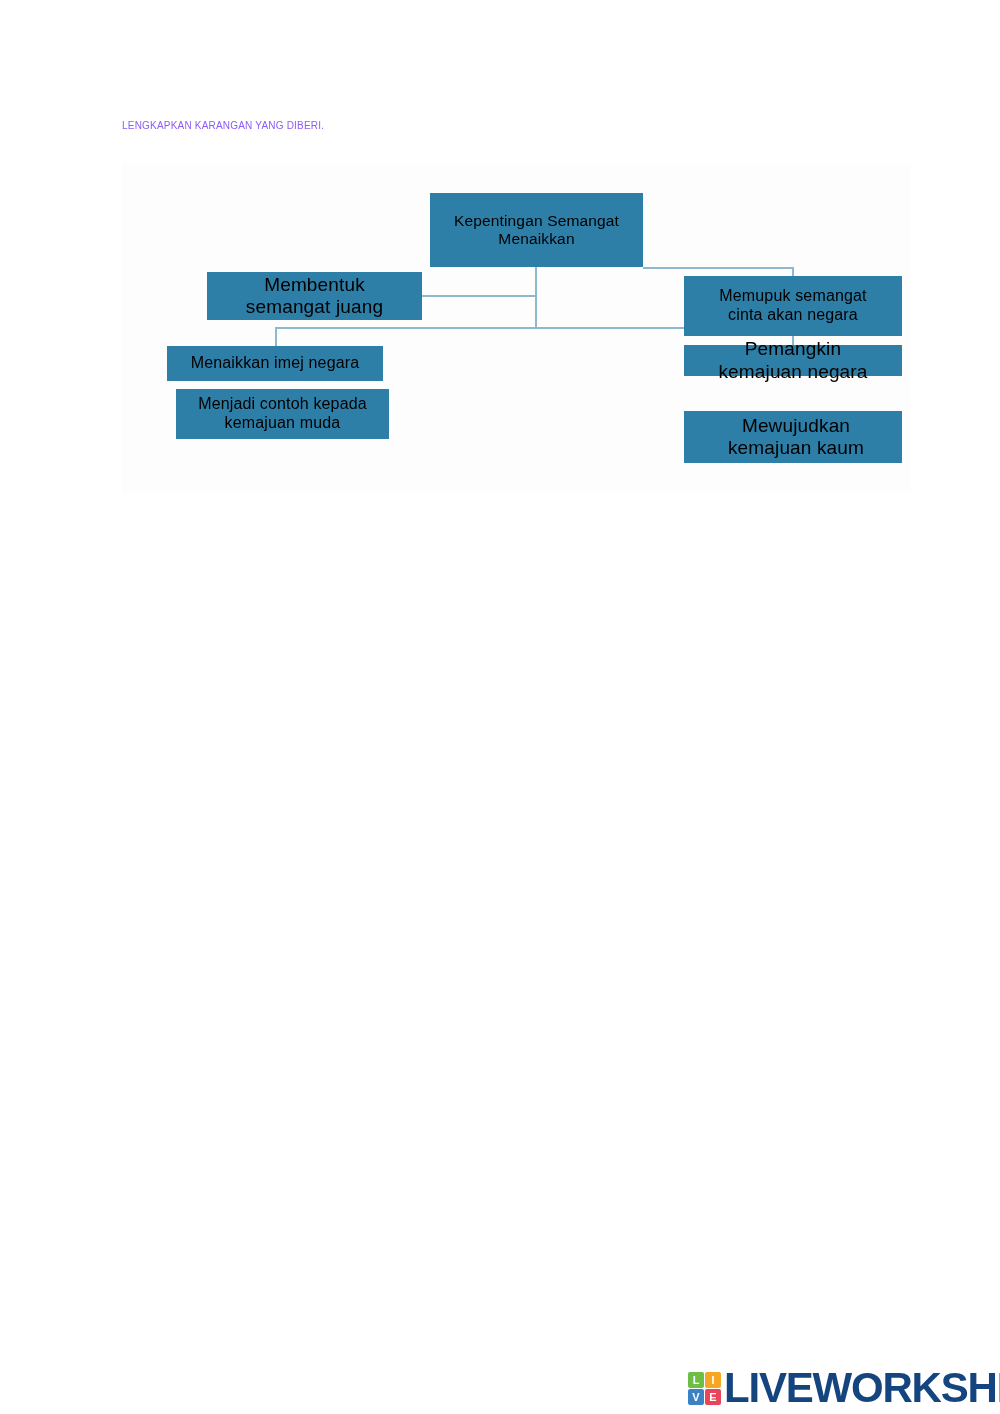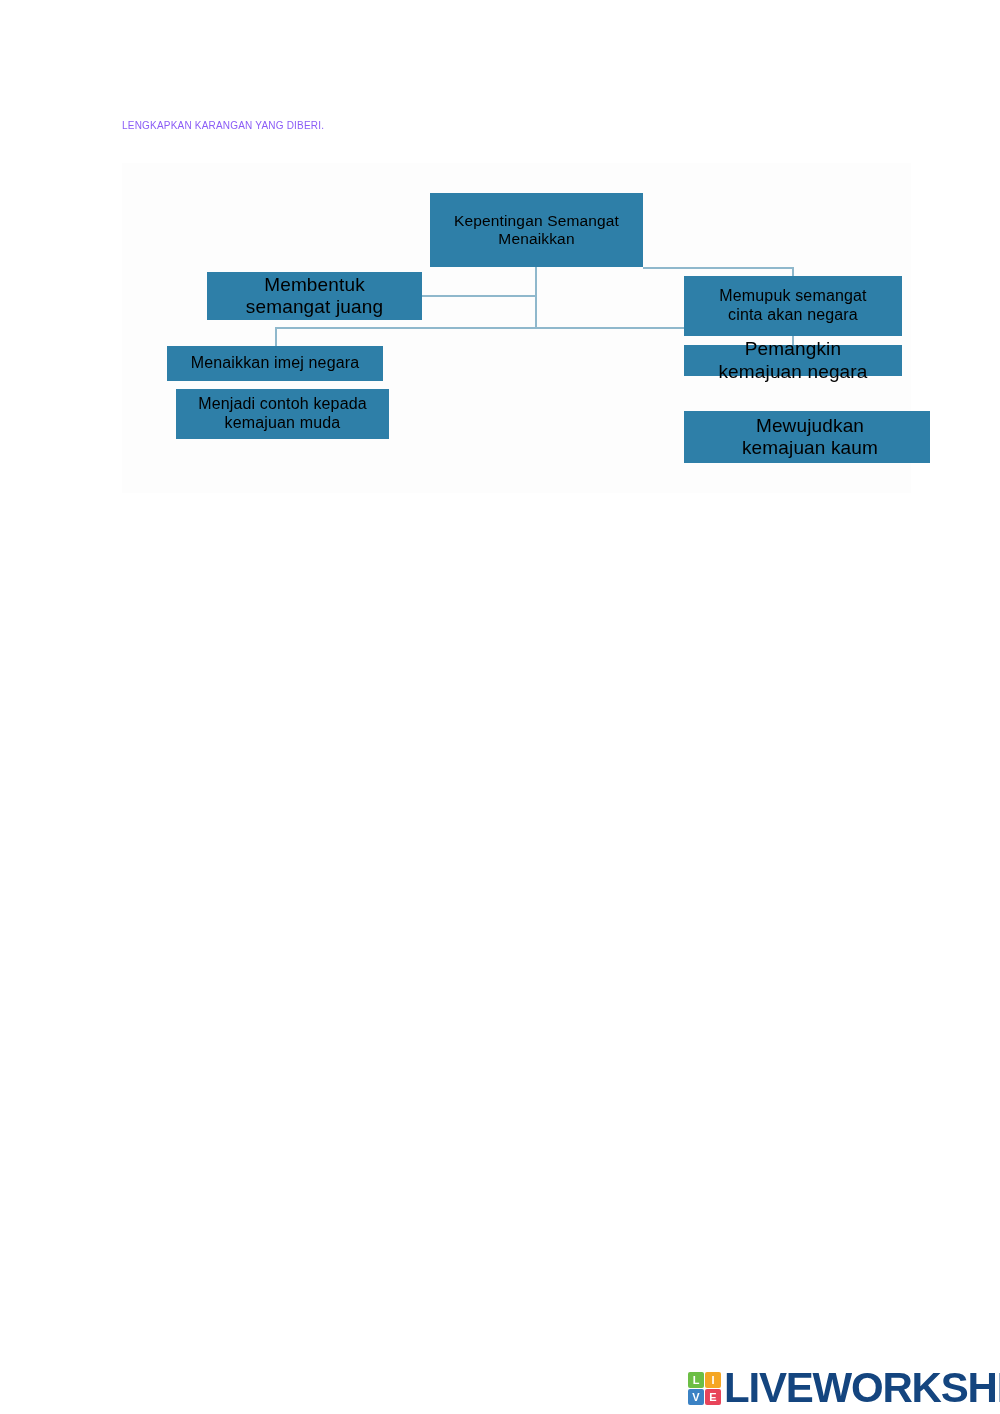--- a/index.html
+++ b/index.html
@@ -52,21 +52,21 @@
   }
   .node span { display: block; }
 
   
   #node-root        { left: 308px; top: 30px;  width: 213px; height: 74px; font-size: 15.5px; }
   #node-left-1      { left: 45px;  top: 109px; width: 215px; height: 48px; font-size: 19px; margin-left: 40px;  }
   #node-left-2      { left: 45px;  top: 183px; width: 216px; height: 35px; font-size: 16px;  }
   #node-left-3      { left: 54px;  top: 226px; width: 213px; height: 50px; font-size: 16px;  }
   #node-right-1     { left: 562px; top: 113px; width: 218px; height: 60px; font-size: 16px;  }
   #node-right-2     { left: 562px; top: 182px; width: 218px; height: 31px; font-size: 19px;  }
-  #node-right-3     { left: 562px; top: 248px; width: 246px; height: 52px; font-size: 19px; padding-left: 12px;  }
+  #node-right-3     { left: 562px; top: 248px; width: 218px; height: 52px; font-size: 19px; padding-left: 12px;  }
 
   
   .conn {
     position: absolute;
     background: #8fb8cc;
   }
   .conn-v { width: 1.5px; }
   .conn-h { height: 1.5px; }
 
   

